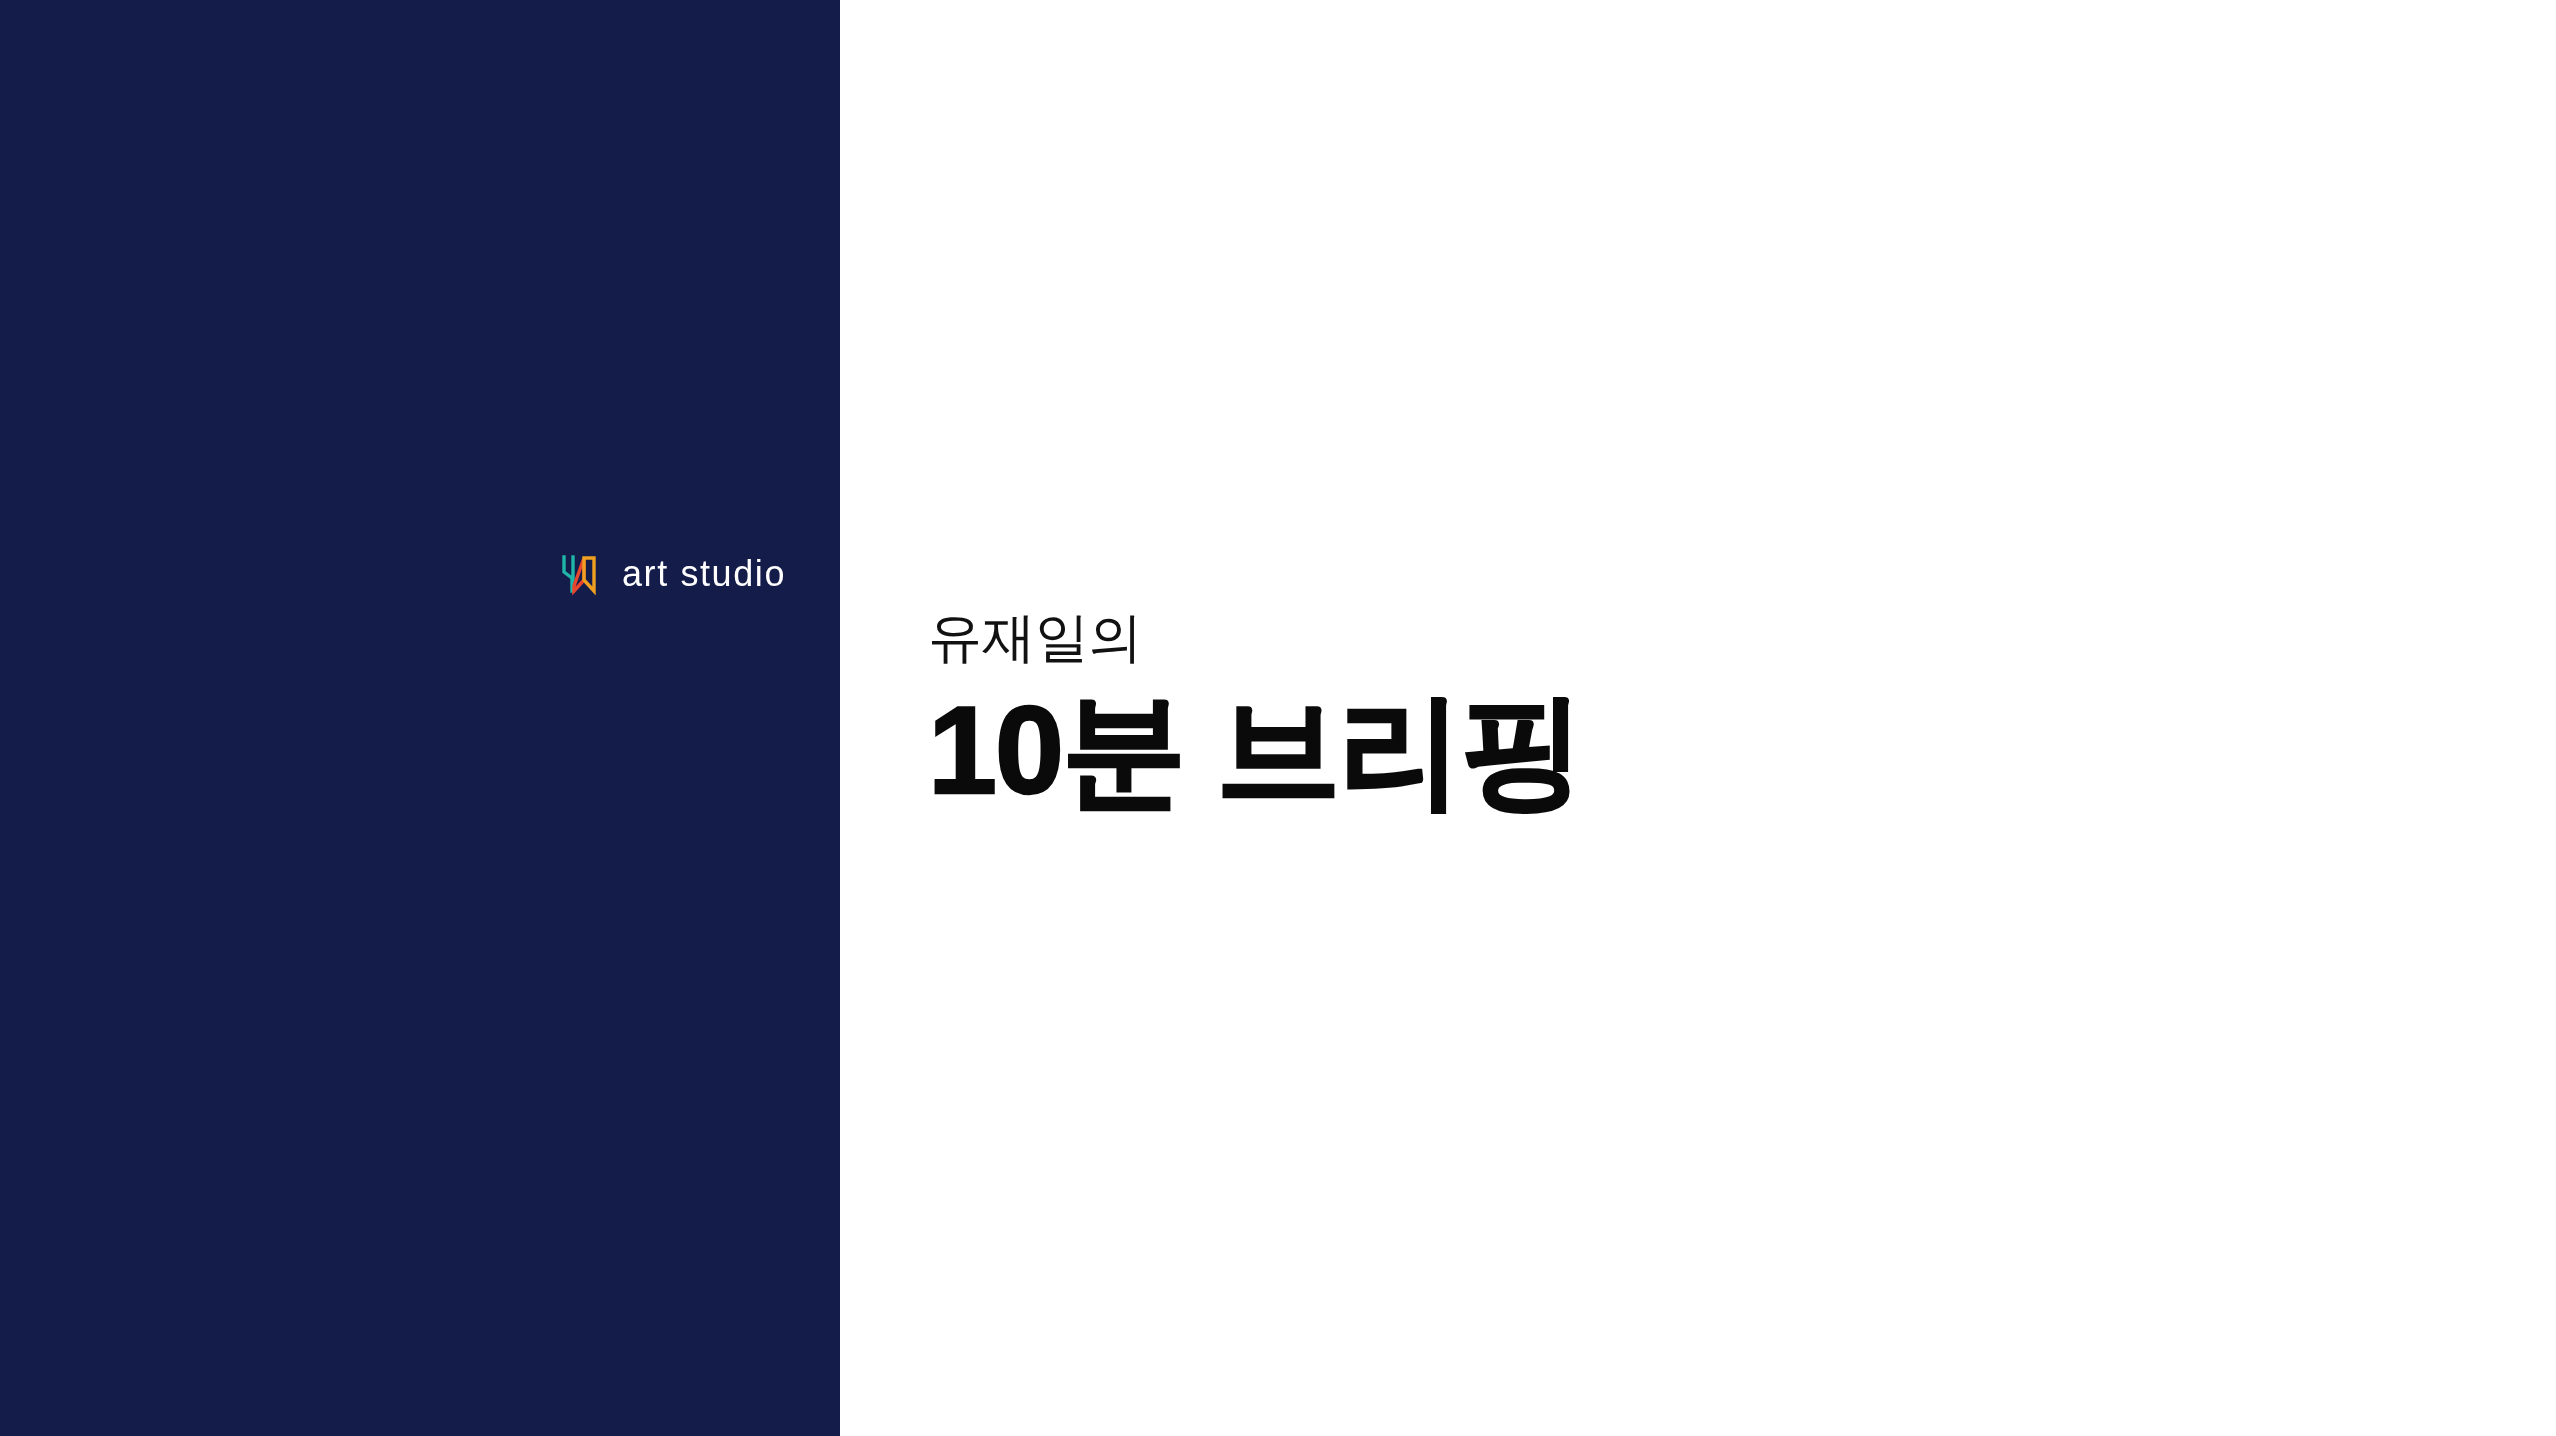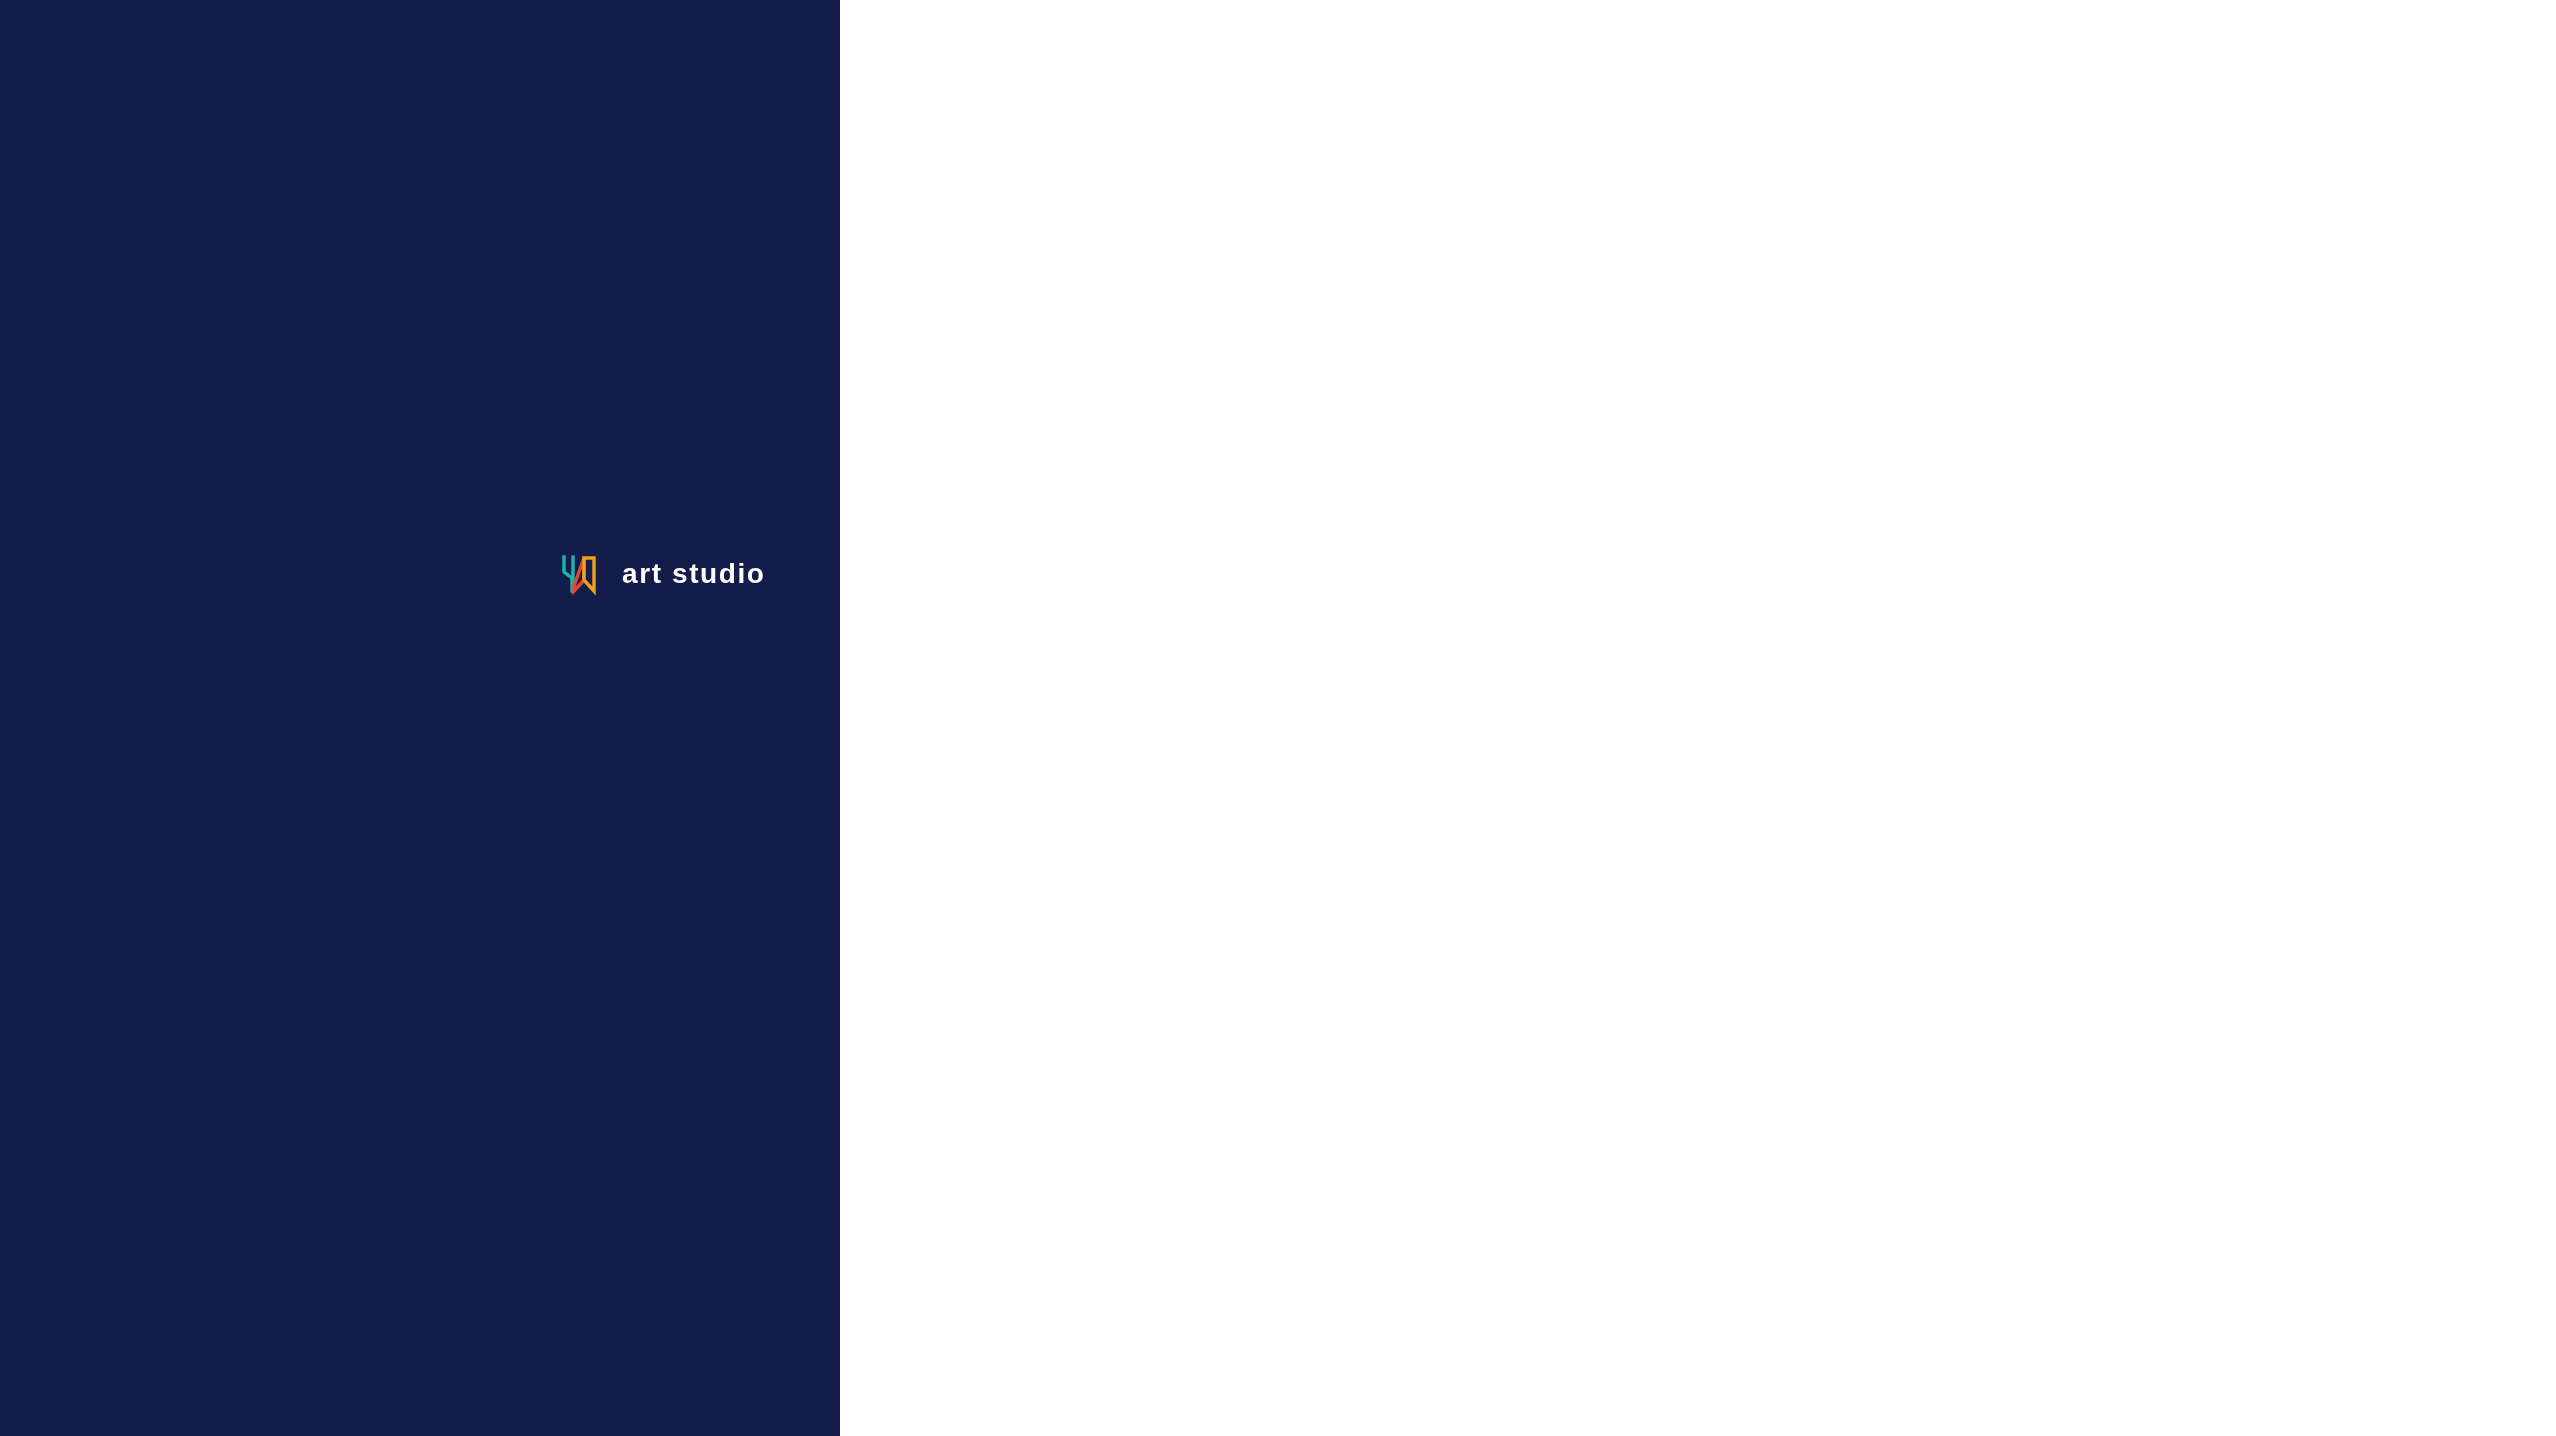--- a/index.html
+++ b/index.html
@@ -43,22 +43,22 @@
   .brand-mark {
     width: 46px;
     height: 46px;
     display: block;
     flex: 0 0 auto;
   }
 
   .brand-wordmark {
     color: #ffffff;
     font-family: "Liberation Sans", "DejaVu Sans", sans-serif;
-    font-size: 28px;
-    font-weight: 700;
+    font-size: 36px;
+    font-weight: 400;
     letter-spacing: 1.6px;
     line-height: 1;
     white-space: nowrap;
     transform: translateY(1px);
   }
 
   
   .title-block {
     position: absolute;
     left: 928px;
@@ -106,14 +106,18 @@
         <path d="M14 36 L24 8 L24 30 L14 41 Z" fill="none" stroke="#E8452F" stroke-width="3.4" stroke-linejoin="miter"></path>
 
         <path d="M24 8 L34 8 L34 41 L24 30 Z" fill="none" stroke="#F0A020" stroke-width="3.4" stroke-linejoin="miter"></path>
       </svg>
 
       <span class="brand-wordmark">art studio</span>
     </div>
 
   </div>
 
+  <div class="title-block">
+    <div class="eyebrow">유재일의</div>
+    <div class="headline">10분 브리핑</div>
+  </div>
 
 </div>
 
 </body></html>

